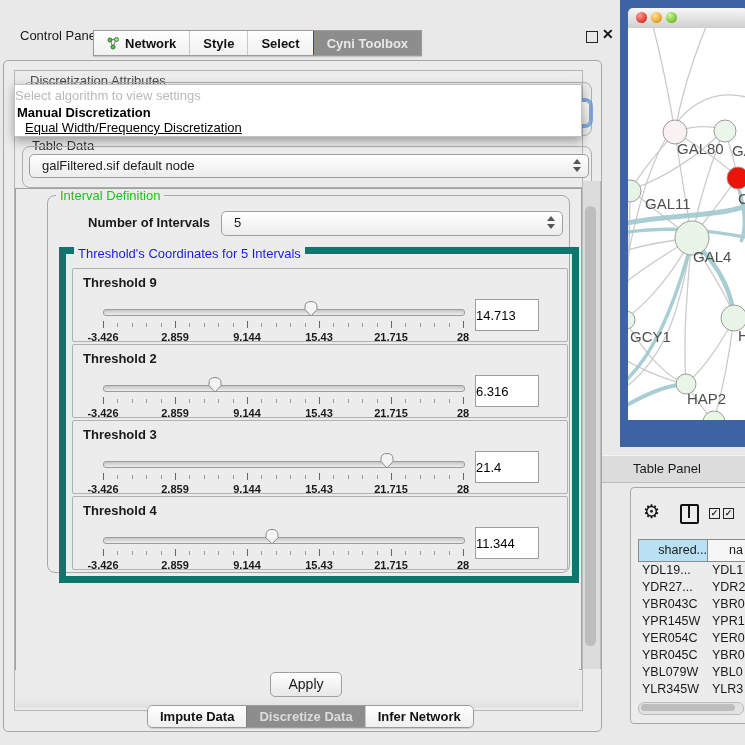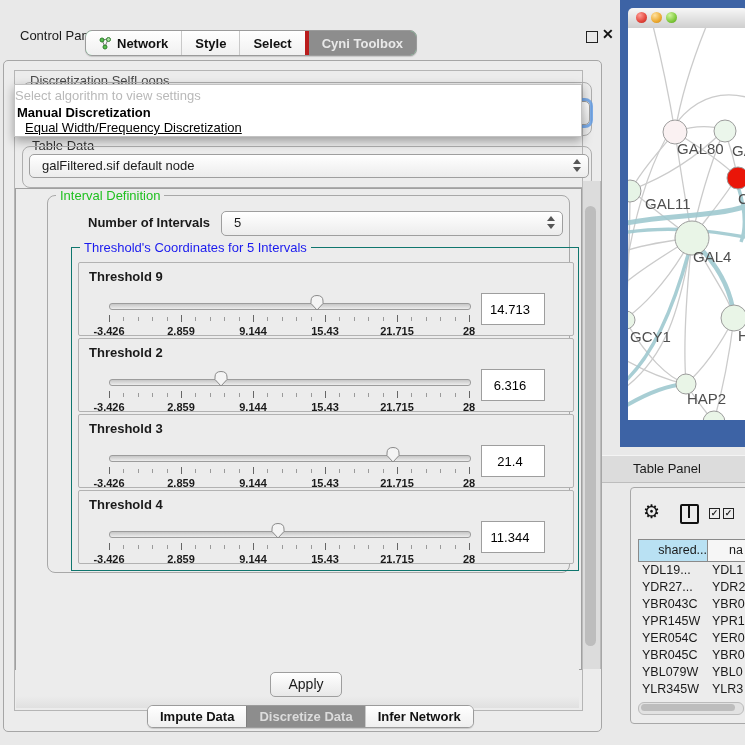--- a/index.html
+++ b/index.html
@@ -3,26 +3,26 @@
 <meta charset="utf-8">
 <style>
   html,body{margin:0;padding:0;width:745px;height:745px;overflow:hidden;
     background:#e9e9e9;font-family:"Liberation Sans",sans-serif;color:#1a1a1a;}
   .abs{position:absolute;}
   
   #cp-titlebar{left:12px;top:0;width:602px;height:24px;font-size:13px;margin-top:24px;}
   #cp-title{left:8px;top:4px;}
   #float-btn{left:574px;top:7px;width:10px;height:10px;border:1.5px solid #222;background:transparent;}
   #close-btn{left:590px;top:2px;font-size:14px;font-weight:bold;color:#111;}
-  #top-tabs{left:85px;top:30px;display:flex;border:1px solid #9b9b9b;border-radius:7px;
+  #top-tabs{left:93px;top:30px;display:flex;border:1px solid #9b9b9b;border-radius:0;
     overflow:hidden;background:#86efac;height:24px;box-shadow:0 1px 1px rgba(0,0,0,.15);}
   .ttab{display:flex;align-items:center;gap:5px;padding:0 13px;font-size:13px;font-weight:600;
     color:#111;background:linear-gradient(#ffffff,#f0f0f0);border-left:1px solid #c9c9c9;}
   .ttab:first-child{border-left:none;}
-  .ttab.sel{background:#8d8d8d;color:#e9e9e9;border-left:4px solid #b91c1c;}
+  .ttab.sel{background:#8d8d8d;color:#e9e9e9;border-left:1px solid #b91c1c;}
   #cp-body{left:3px;top:60px;width:597px;height:670px;border:1px solid #a6a6a6;border-radius:5px;background:#ececec;}
   #cp-inner{left:10px;top:9px;width:567px;height:639px;border:1px solid #b5b5b5;background:#ececec;}
   .grouplab{position:absolute;font-size:13px;background:#ececec;padding:0 4px;line-height:13px;}
   .groupbox{position:absolute;border:1px solid #aeaeae;border-radius:8px;}
   #algo-label{left:11px;top:3px;color:#4a4a4a;}
   #algo-box{left:7px;top:11px;width:568px;height:52px;}
   #algo-combo{left:13px;top:30px;width:560px;height:22px;border:1px solid #9e9e9e;border-radius:5px;
     background:linear-gradient(#ffffff,#e4e4e4);box-shadow:0 0 0 3px rgba(95,155,230,.8);}
   
   #algo-popup{left:-1px;top:13px;width:566px;height:51px;background:#ffffff;border:1px solid #c2c2c2;
@@ -39,35 +39,35 @@
   .stepper:before,.stepper:after{content:"";display:block;width:0;height:0;border-left:4px solid transparent;
     border-right:4px solid transparent;}
   .stepper:before{border-bottom:5px solid #555;margin-bottom:3px;}
   .stepper:after{border-top:5px solid #555;}
   #td-combo{left:14px;top:83px;width:558px;height:22px;}
   #scrollpane{left:0;top:117px;width:565px;height:480px;border:1px solid #a0a0a0;background:#ececec;overflow:hidden;}
   #interval-group{left:31px;top:6px;width:521px;height:376px;border:1px solid #a8a8a8;}
   #interval-label{left:8px;top:-7px;color:#1fc01f;}
   #noi-label{left:40px;top:19px;font-size:13px;font-weight:bold;}
   #noi-combo{left:173px;top:15px;width:340px;height:23px;}
-  #thr-group{left:23px;top:51px;width:506px;height:322px;border:1px solid #0f766e;position:absolute;}
+  #thr-group{left:11px;top:51px;width:506px;height:322px;border:7px solid #0f766e;position:absolute;}
   #thr-label{left:8px;top:-7px;color:#1a1aee;}
   .threshold-row{position:absolute;left:6px;width:494px;height:72px;border:1px solid #b2b2b2;border-radius:2px;background:#ececec;}
   .thr-name{position:absolute;left:10px;top:6px;font-size:13px;font-weight:bold;}
   .slider-area{position:absolute;left:30px;top:28px;width:360px;height:44px;}
   .strack{position:absolute;left:0;top:12px;width:100%;height:5px;border:1px solid #9c9c9c;border-radius:3px;
     background:linear-gradient(#c6c6c6,#ededed);}
   .thumb{position:absolute;top:3px;transform:translateX(-50%);}
   .ticks{position:absolute;left:0;top:24px;width:100%;height:9px;}
   .tick{position:absolute;top:2px;width:1px;height:4px;background:#9a9a9a;}
   .tick.major{top:0;height:7px;background:#666;}
   .tick-labels{position:absolute;left:0;top:34px;width:100%;height:12px;font-size:11px;font-weight:bold;}
   .tick-labels span{position:absolute;transform:translateX(-50%);white-space:nowrap;}
   .thr-value{position:absolute;right:28px;top:30px;width:56px;height:30px;border:1px solid #9e9e9e;background:#fff;
-    font-size:13px;text-align:center;padding:0 6px 0 0;font-family:"Liberation Sans",sans-serif;}
+    font-size:13px;text-align:left;padding:0 6px 0 0;font-family:"Liberation Sans",sans-serif;}
   #attr-group{left:31px;top:396px;width:503px;height:110px;border:1px solid #9e9e9e;position:absolute;}
   #attr-label{left:8px;top:-7px;color:#1a1aee;}
   #numattr-label{left:5px;top:12px;font-size:13px;font-weight:bold;}
   #attr-list{position:absolute;left:10px;top:30px;width:477px;height:76px;background:#fff;border:1px solid #b0b0b0;overflow:hidden;}
   .list-items{position:absolute;left:0;top:2px;width:100%;}
   .list-item{font-size:13px;padding-left:14px;height:18px;line-height:18px;white-space:nowrap;}
   #attr-scroll{position:absolute;right:0;top:0;width:15px;height:100%;background:#ececec;border-left:1px solid #cfcfcf;}
   #attr-thumb{position:absolute;left:2px;top:2px;width:10px;height:34px;background:#b0b0b0;border-radius:5px;}
   #apply-bar{left:1px;top:597px;width:563px;height:40px;background:linear-gradient(#ececec 70%,#e0e0e0);}
   #apply-btn{position:absolute;left:254px;top:4px;width:70px;height:23px;border:1px solid #9e9e9e;border-radius:5px;
@@ -139,21 +139,21 @@
       <span>Select</span>
     </div>
   <div class="ttab sel">
       <span>Cyni Toolbox</span>
     </div>
 </div>
 
 <div class="abs" id="cp-body">
   <div class="abs" id="cp-inner">
 
-    <span class="grouplab" id="algo-label">Discretization SelfLoops</span>
+    <span class="grouplab" id="algo-label">Discretization Attributes</span>
     <div class="groupbox" id="algo-box"></div>
     <div class="abs" id="algo-combo"></div>
 
     <div class="abs" id="algo-popup">
       <div class="abs" id="popup-prompt">Select algorithm to view settings</div>
       <div class="abs" id="popup-opt1">Manual Discretization</div>
       <div class="abs" id="popup-opt2">Equal Width/Frequency Discretization</div>
     </div>
 
     <span class="grouplab" id="td-label">Table Data</span>

